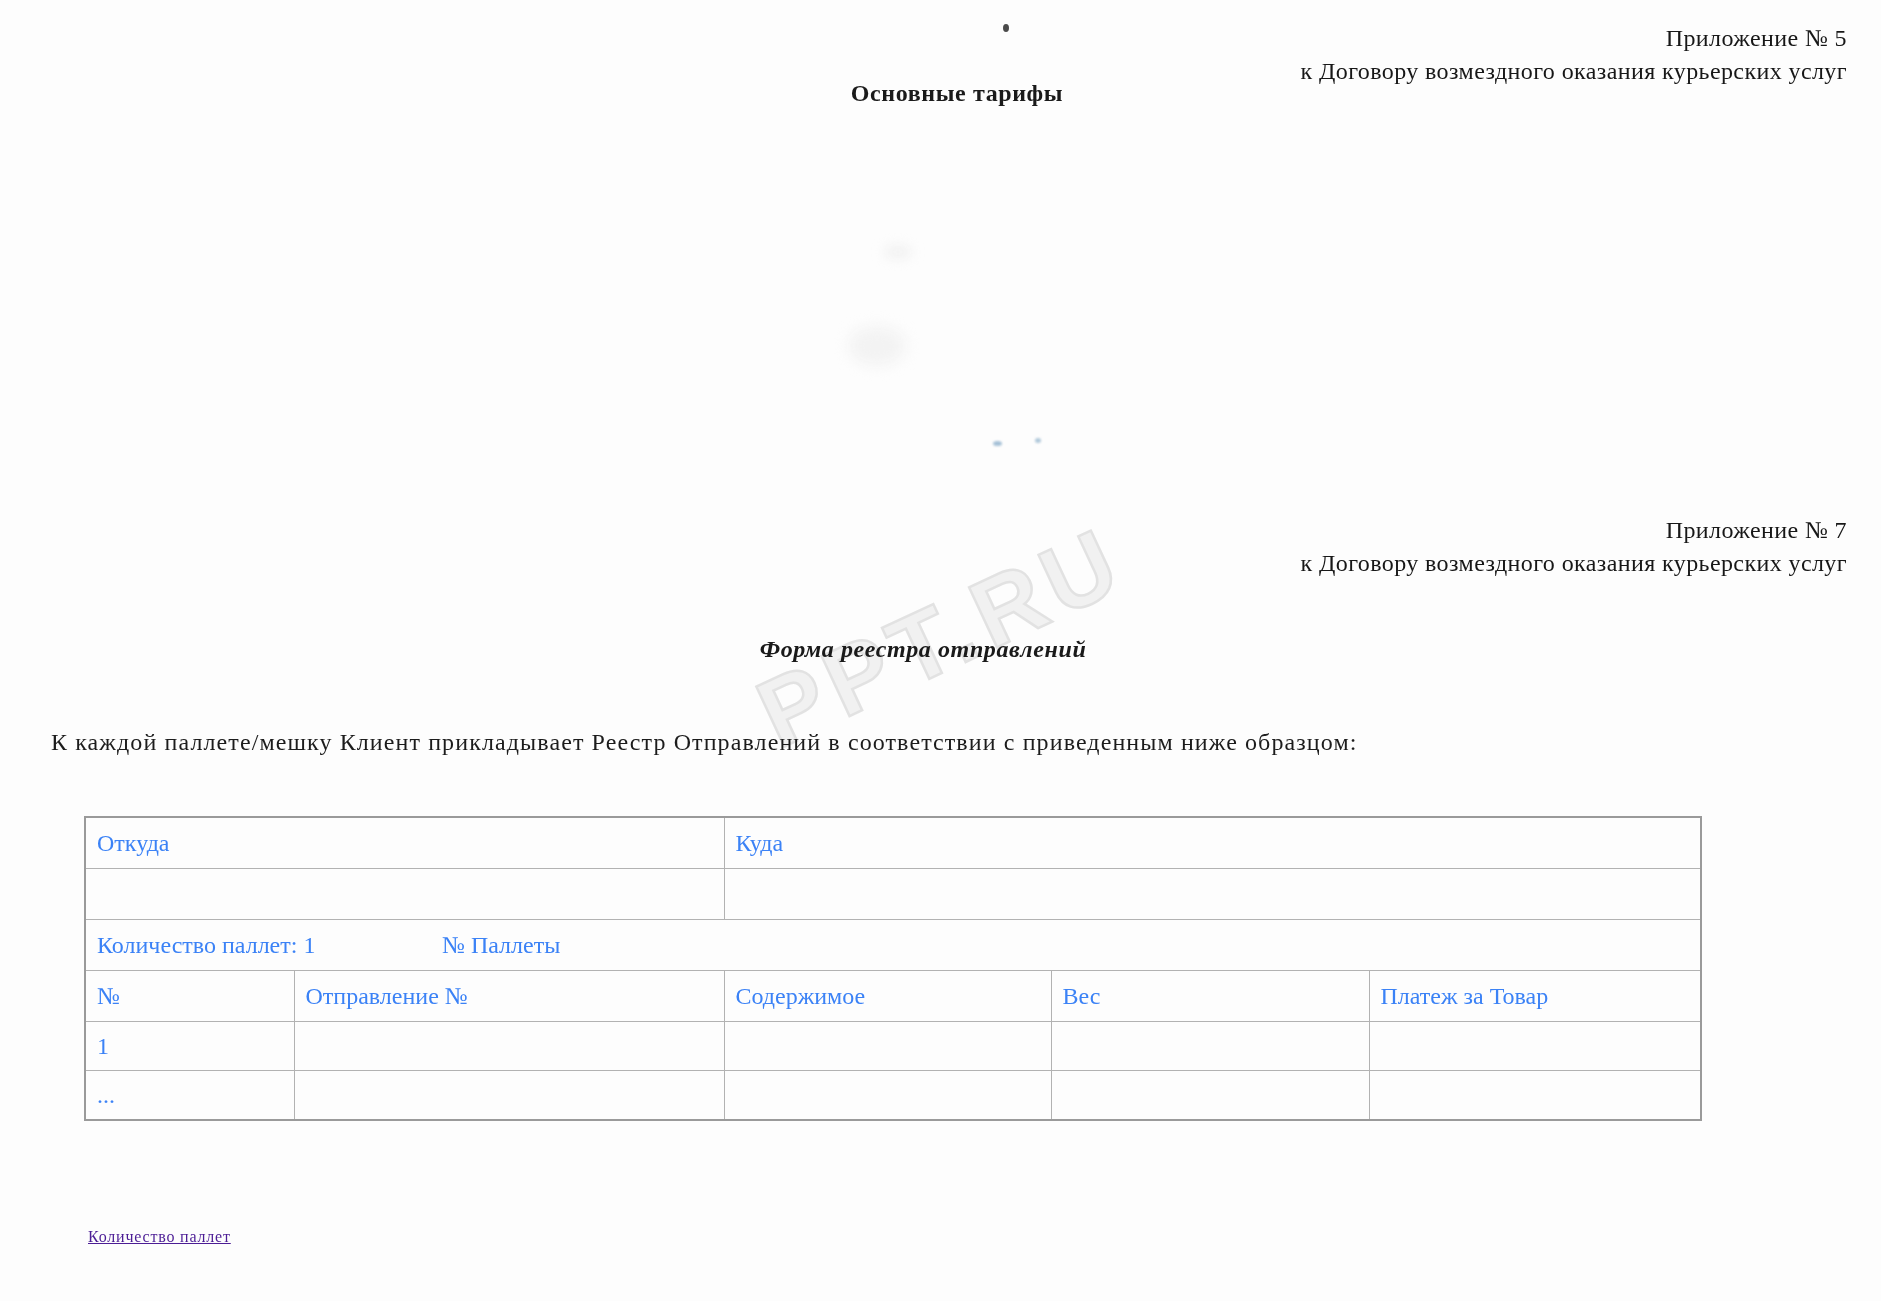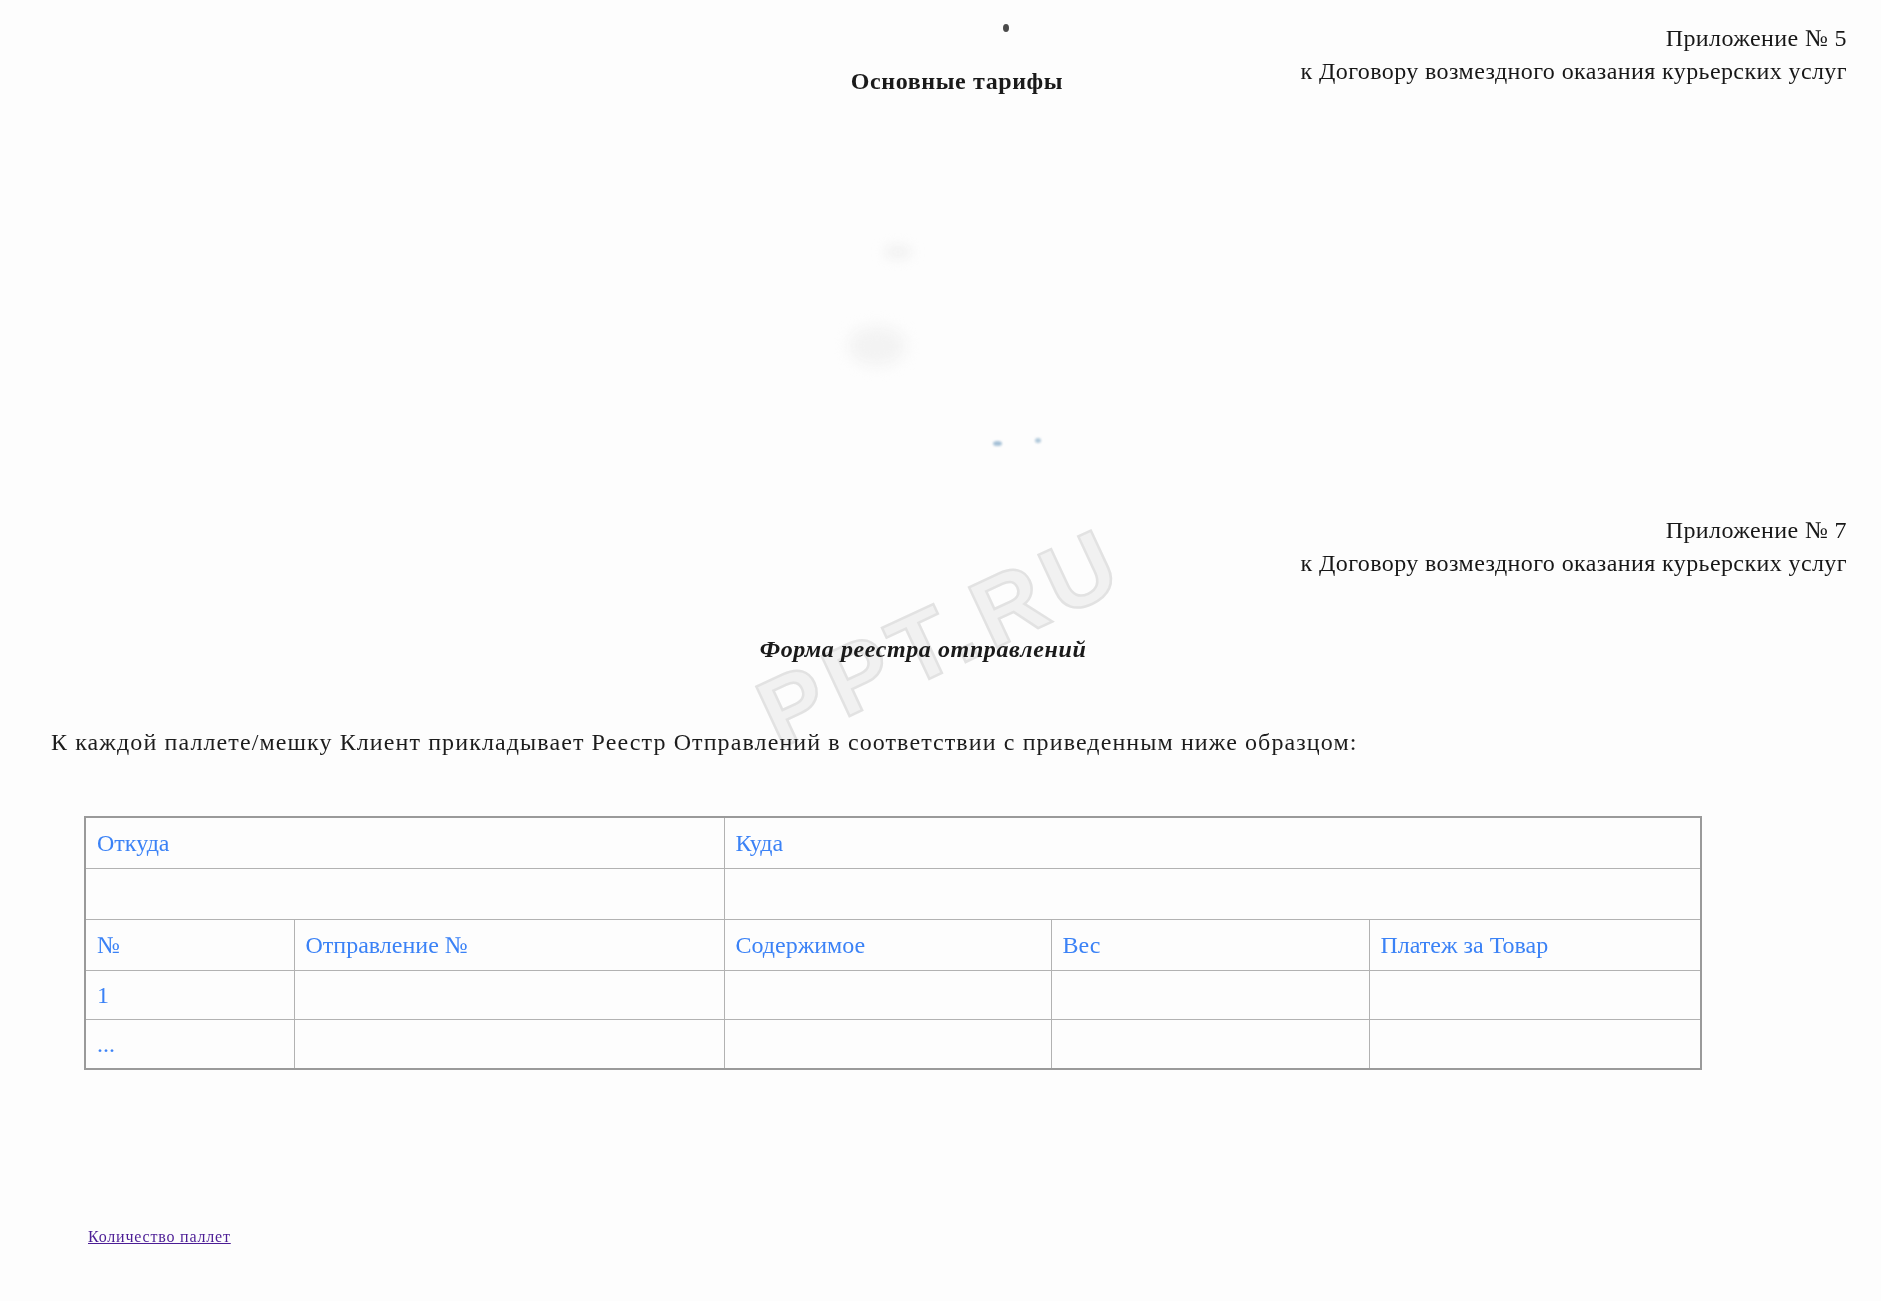--- a/index.html
+++ b/index.html
@@ -17,21 +17,21 @@
     font-weight:normal;font-size:24px;line-height:33px;letter-spacing:0.4px;
     color:#171717;white-space:nowrap;
   }
   .appendix-5{top:22px;}
   .appendix-6{top:514px;}
   .center-title{
     position:absolute;transform:translateX(-50%);
     font-weight:bold;font-size:24px;letter-spacing:0.6px;color:#1a1a1a;
     white-space:nowrap;z-index:2;
   }
-  .title-tariffs{left:957px;top:68px;}
+  .title-tariffs{left:957px;top:80px;}
   .title-registry{left:923px;top:636px;font-style:italic;}
   
   .watermark{
     position:absolute;left:941px;top:637px;
     transform:translate(-50%,-50%) rotate(-25deg);
     font-family:"Liberation Sans", sans-serif;
     font-weight:bold;font-size:96px;letter-spacing:8px;
     color:#f1f1f1;
     -webkit-text-stroke:2.5px #e2e2e2;
     z-index:1;white-space:nowrap;user-select:none;
@@ -112,20 +112,26 @@
       </colgroup>
       <tbody>
           <tr class="r1">
         <td colspan="2">Откуда</td>
         <td colspan="3" class="bl-mid">Куда</td>
       </tr>
       <tr class="r2">
         <td colspan="2"></td>
         <td colspan="3" class="bl-mid"></td>
       </tr>
+      <tr class="r3">
+        <td colspan="5">
+          <span>Количество паллет: 1</span>
+          <span class="pallet-num">№ Паллеты</span>
+        </td>
+      </tr>
       <tr class="rhead">
         <td>№</td>
         <td class="bl-dark">Отправление №</td>
         <td class="bl-mid">Содержимое</td>
         <td class="bl-mid">Вес</td>
         <td class="bl-mid">Платеж за Товар</td>
       </tr>
       <tr class="rdata">
         <td>1</td>
         <td class="bl-dark"></td>

